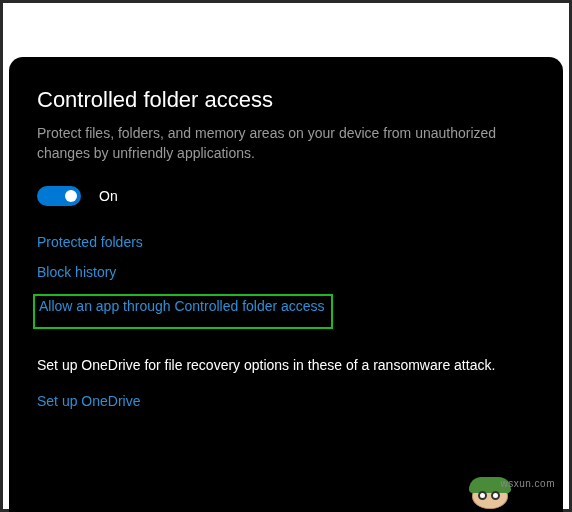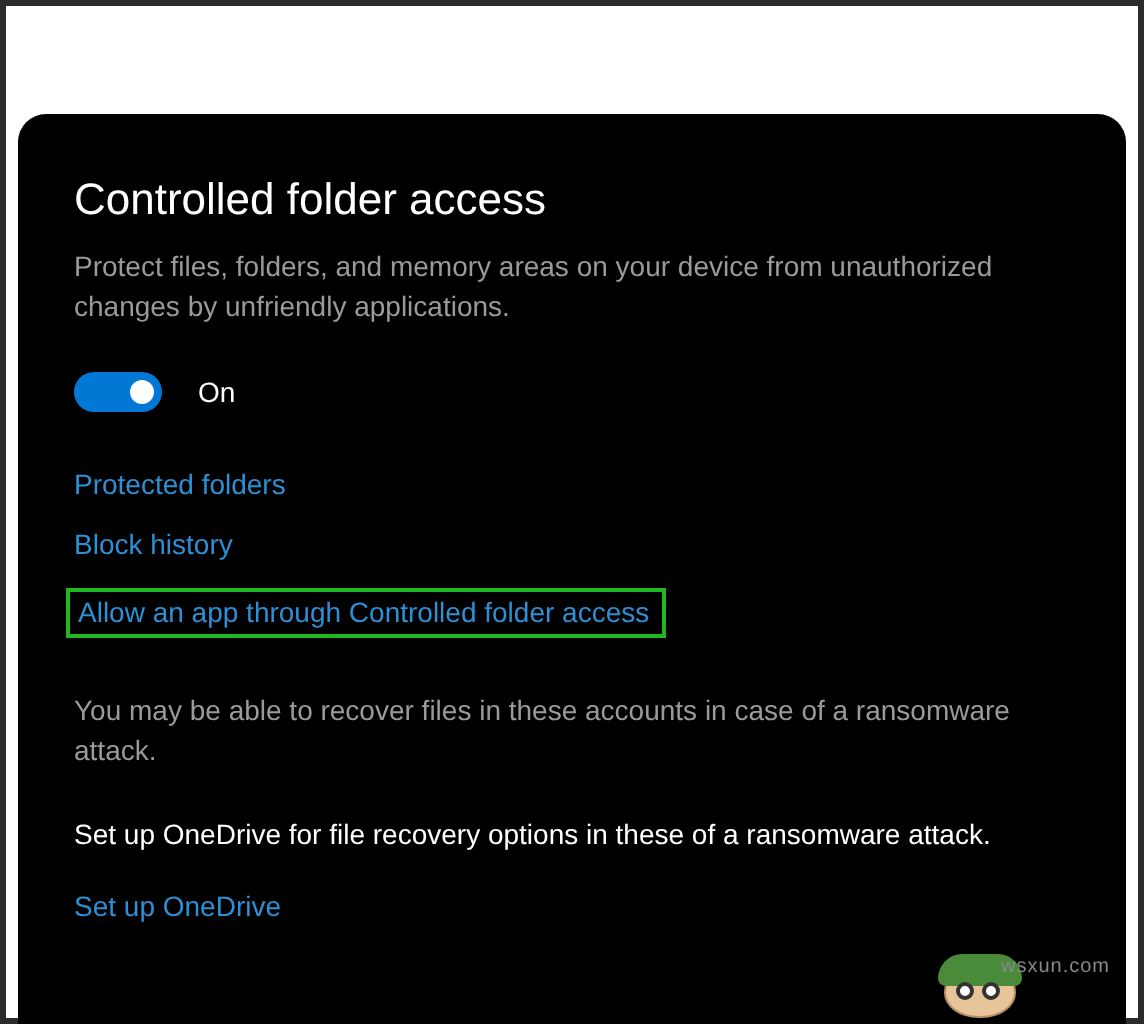--- a/index.html
+++ b/index.html
@@ -77,21 +77,21 @@
       display: block;
       font-size: 14px;
       color: #2d8fd4;
       margin-bottom: 14px;
       cursor: pointer;
       text-decoration: none;
     }
     .link.highlighted {
       display: inline-block;
       border: 2px solid #1fb81f;
-      padding: 2px 6px 3px 4px;
+      padding: 2px 6px 13px 4px;
       margin-left: -4px;
       margin-bottom: 22px;
     }
     .section2 {
       margin-top: 4px;
     }
     .body-text {
       font-size: 14px;
       color: #ffffff;
       line-height: 1.45;
@@ -159,21 +159,20 @@
         </div>
         <span class="toggle-label">On</span>
       </div>
 
       <a class="link">Protected folders</a>
       <a class="link">Block history</a>
       <a class="link highlighted">Allow an app through Controlled folder access</a>
     </div>
 
     <div class="section2">
-      <p class="description">You may be able to recover files in these accounts in case of a ransomware attack.</p>
       <p class="body-text">Set up OneDrive for file recovery options in these of a ransomware attack.</p>
       <a class="link">Set up OneDrive</a>
     </div>
 
   </div>
 
   <div class="mascot">
     <div class="face"></div>
     <div class="hair"></div>
     <div class="eye l"></div>

